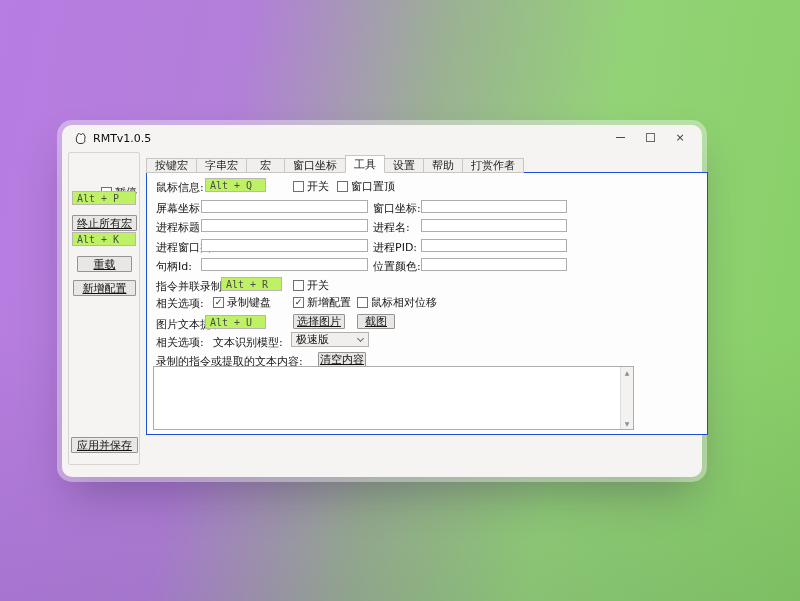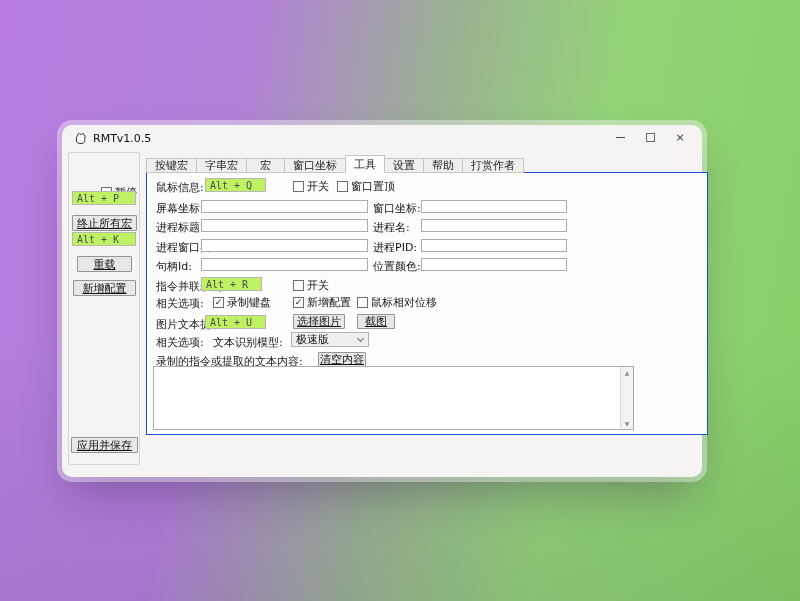--- a/index.html
+++ b/index.html
@@ -121,21 +121,21 @@
       <span class="lbl" style="left:226px;top:28px;">窗口坐标:</span>
       <input class="inp" style="left: 274px; top: 27px; width: 146px;" value="">
       <span class="lbl" style="left:226px;top:47px;">进程名:</span>
       <input class="inp" style="left: 274px; top: 46px; width: 146px;" value="">
       <span class="lbl" style="left:226px;top:67px;">进程PID:</span>
       <input class="inp" style="left: 274px; top: 66px; width: 146px;" value="">
       <span class="lbl" style="left:226px;top:86px;">位置颜色:</span>
       <input class="inp" style="left: 274px; top: 85px; width: 146px;" value="">
 
       <span class="lbl" style="left:9px;top:106px;">指令并联录制:</span>
-      <div class="hk hk-abs" style="left:54px;top:104px;width:61px;">Alt + R</div>
+      <div class="hk hk-abs" style="left:74px;top:104px;width:61px;">Alt + R</div>
       <span class="cbrow" style="position:absolute;left:146px;top:105px;">
         <span class="cb"></span>
         <span>开关</span>
       </span>
 
       <span class="lbl" style="left:9px;top:123px;">相关选项:</span>
       <span class="cbrow" style="position:absolute;left:66px;top:122px;">
         <span class="cb checked">✓</span>
         <span>录制键盘</span>
       </span>

